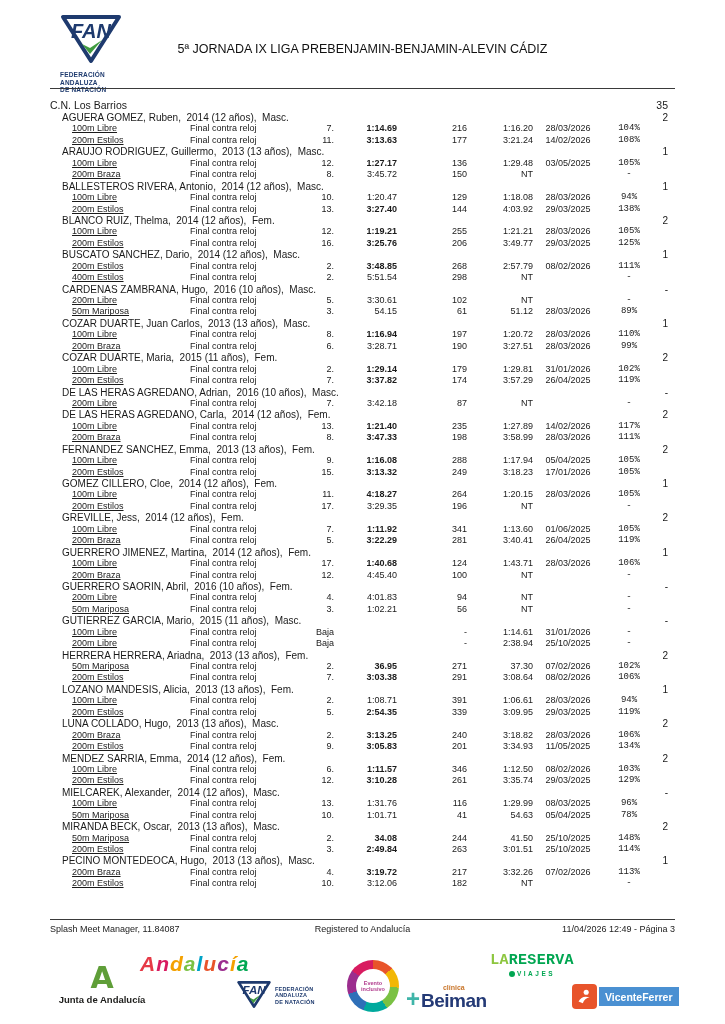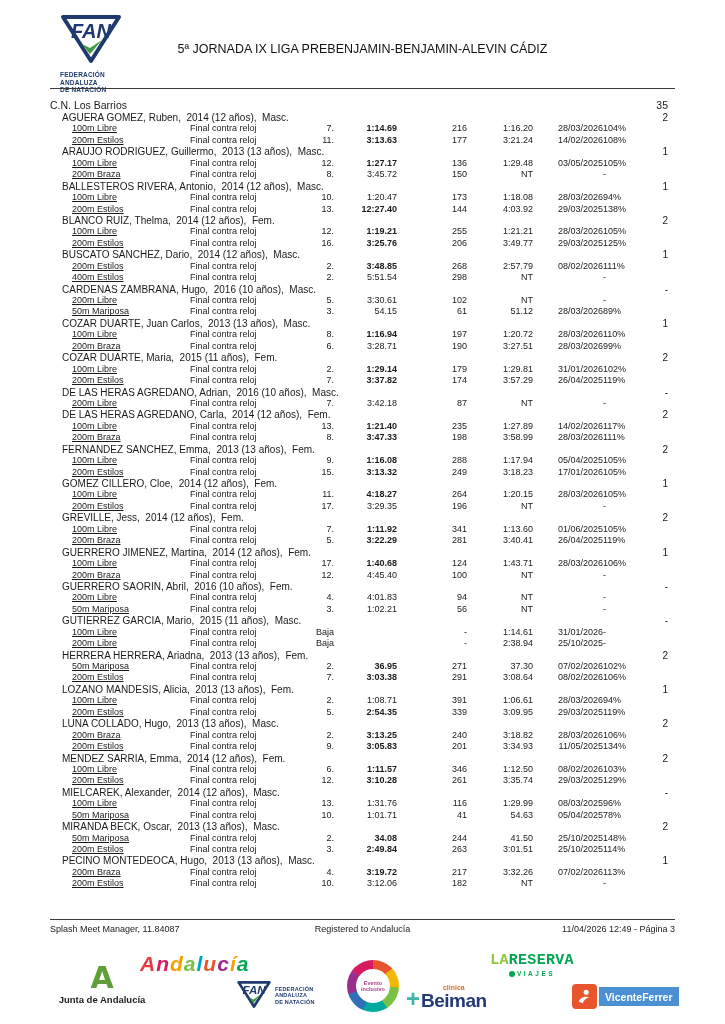--- a/index.html
+++ b/index.html
@@ -23,22 +23,22 @@
   .swimmer-name{flex:1;padding-left:12px;}
   .c-count{width:20px;text-align:right;padding-right:7px;box-sizing:border-box;}
   .event-row{font-size:9px;}
   .c-event{width:140px;padding-left:22px;box-sizing:border-box;text-decoration:underline;}
   .c-round{width:117px;}
   .c-place{width:27px;text-align:right;}
   .c-time{width:63px;text-align:right;}
   .tbold{font-weight:bold;}
   .c-pts{width:70px;text-align:right;}
   .c-entry{width:66px;text-align:right;}
-  .c-date{width:70px;text-align:right;}
-  .c-pct{width:52px;text-align:left;}
+  .c-date{width:70px;text-align:center;}
+  .c-pct{width:52px;text-align:center;font-family:Liberation Mono, monospace;}
 
   
   .rule-bottom{position:absolute;left:50px;top:919px;width:625px;border-top:1px solid #3a3a3a;}
   .footer-line{position:absolute;left:50px;top:923px;width:625px;display:flex;font-size:9px;line-height:12px;color:#222;justify-content:space-between;}
   .f-left{flex:1;text-align:left;}
   .f-center{flex:1;text-align:center;}
   .f-right{flex:1;text-align:right;}
 
   
   .logo{position:absolute;}
@@ -97,22 +97,22 @@
       <div class="club-total">35</div>
     </div>
 
   <div class="row name-row"><div class="swimmer-name">AGUERA GOMEZ, Ruben,  2014 (12 años),  Masc.</div><div class="c-count">2</div></div>
       <div class="row event-row"><div class="c-event">100m Libre</div><div class="c-round">Final contra reloj</div><div class="c-place">7.</div><div class="c-time tbold">1:14.69</div><div class="c-pts">216</div><div class="c-entry">1:16.20</div><div class="c-date">28/03/2026</div><div class="c-pct">104%</div></div>
       <div class="row event-row"><div class="c-event">200m Estilos</div><div class="c-round">Final contra reloj</div><div class="c-place">11.</div><div class="c-time tbold">3:13.63</div><div class="c-pts">177</div><div class="c-entry">3:21.24</div><div class="c-date">14/02/2026</div><div class="c-pct">108%</div></div>
       <div class="row name-row"><div class="swimmer-name">ARAUJO RODRIGUEZ, Guillermo,  2013 (13 años),  Masc.</div><div class="c-count">1</div></div>
       <div class="row event-row"><div class="c-event">100m Libre</div><div class="c-round">Final contra reloj</div><div class="c-place">12.</div><div class="c-time tbold">1:27.17</div><div class="c-pts">136</div><div class="c-entry">1:29.48</div><div class="c-date">03/05/2025</div><div class="c-pct">105%</div></div>
       <div class="row event-row"><div class="c-event">200m Braza</div><div class="c-round">Final contra reloj</div><div class="c-place">8.</div><div class="c-time">3:45.72</div><div class="c-pts">150</div><div class="c-entry">NT</div><div class="c-date"></div><div class="c-pct">-</div></div>
       <div class="row name-row"><div class="swimmer-name">BALLESTEROS RIVERA, Antonio,  2014 (12 años),  Masc.</div><div class="c-count">1</div></div>
-      <div class="row event-row"><div class="c-event">100m Libre</div><div class="c-round">Final contra reloj</div><div class="c-place">10.</div><div class="c-time">1:20.47</div><div class="c-pts">173</div><div class="c-entry">1:18.08</div><div class="c-date">28/03/2026</div><div class="c-pct">94%</div></div>
-      <div class="row event-row"><div class="c-event">200m Estilos</div><div class="c-round">Final contra reloj</div><div class="c-place">13.</div><div class="c-time tbold">12:27.40</div><div class="c-pts">144</div><div class="c-entry">4:03.92</div><div class="c-date">29/03/2025</div><div class="c-pct">138%</div></div>
+      <div class="row event-row"><div class="c-event">100m Libre</div><div class="c-round">Final contra reloj</div><div class="c-place">10.</div><div class="c-time">1:20.47</div><div class="c-pts">129</div><div class="c-entry">1:18.08</div><div class="c-date">28/03/2026</div><div class="c-pct">94%</div></div>
+      <div class="row event-row"><div class="c-event">200m Estilos</div><div class="c-round">Final contra reloj</div><div class="c-place">13.</div><div class="c-time tbold">3:27.40</div><div class="c-pts">144</div><div class="c-entry">4:03.92</div><div class="c-date">29/03/2025</div><div class="c-pct">138%</div></div>
       <div class="row name-row"><div class="swimmer-name">BLANCO RUIZ, Thelma,  2014 (12 años),  Fem.</div><div class="c-count">2</div></div>
       <div class="row event-row"><div class="c-event">100m Libre</div><div class="c-round">Final contra reloj</div><div class="c-place">12.</div><div class="c-time tbold">1:19.21</div><div class="c-pts">255</div><div class="c-entry">1:21.21</div><div class="c-date">28/03/2026</div><div class="c-pct">105%</div></div>
       <div class="row event-row"><div class="c-event">200m Estilos</div><div class="c-round">Final contra reloj</div><div class="c-place">16.</div><div class="c-time tbold">3:25.76</div><div class="c-pts">206</div><div class="c-entry">3:49.77</div><div class="c-date">29/03/2025</div><div class="c-pct">125%</div></div>
       <div class="row name-row"><div class="swimmer-name">BUSCATO SANCHEZ, Dario,  2014 (12 años),  Masc.</div><div class="c-count">1</div></div>
       <div class="row event-row"><div class="c-event">200m Estilos</div><div class="c-round">Final contra reloj</div><div class="c-place">2.</div><div class="c-time tbold">3:48.85</div><div class="c-pts">268</div><div class="c-entry">2:57.79</div><div class="c-date">08/02/2026</div><div class="c-pct">111%</div></div>
       <div class="row event-row"><div class="c-event">400m Estilos</div><div class="c-round">Final contra reloj</div><div class="c-place">2.</div><div class="c-time">5:51.54</div><div class="c-pts">298</div><div class="c-entry">NT</div><div class="c-date"></div><div class="c-pct">-</div></div>
       <div class="row name-row"><div class="swimmer-name">CARDENAS ZAMBRANA, Hugo,  2016 (10 años),  Masc.</div><div class="c-count">-</div></div>
       <div class="row event-row"><div class="c-event">200m Libre</div><div class="c-round">Final contra reloj</div><div class="c-place">5.</div><div class="c-time">3:30.61</div><div class="c-pts">102</div><div class="c-entry">NT</div><div class="c-date"></div><div class="c-pct">-</div></div>
       <div class="row event-row"><div class="c-event">50m Mariposa</div><div class="c-round">Final contra reloj</div><div class="c-place">3.</div><div class="c-time">54.15</div><div class="c-pts">61</div><div class="c-entry">51.12</div><div class="c-date">28/03/2026</div><div class="c-pct">89%</div></div>
       <div class="row name-row"><div class="swimmer-name">COZAR DUARTE, Juan Carlos,  2013 (13 años),  Masc.</div><div class="c-count">1</div></div>

